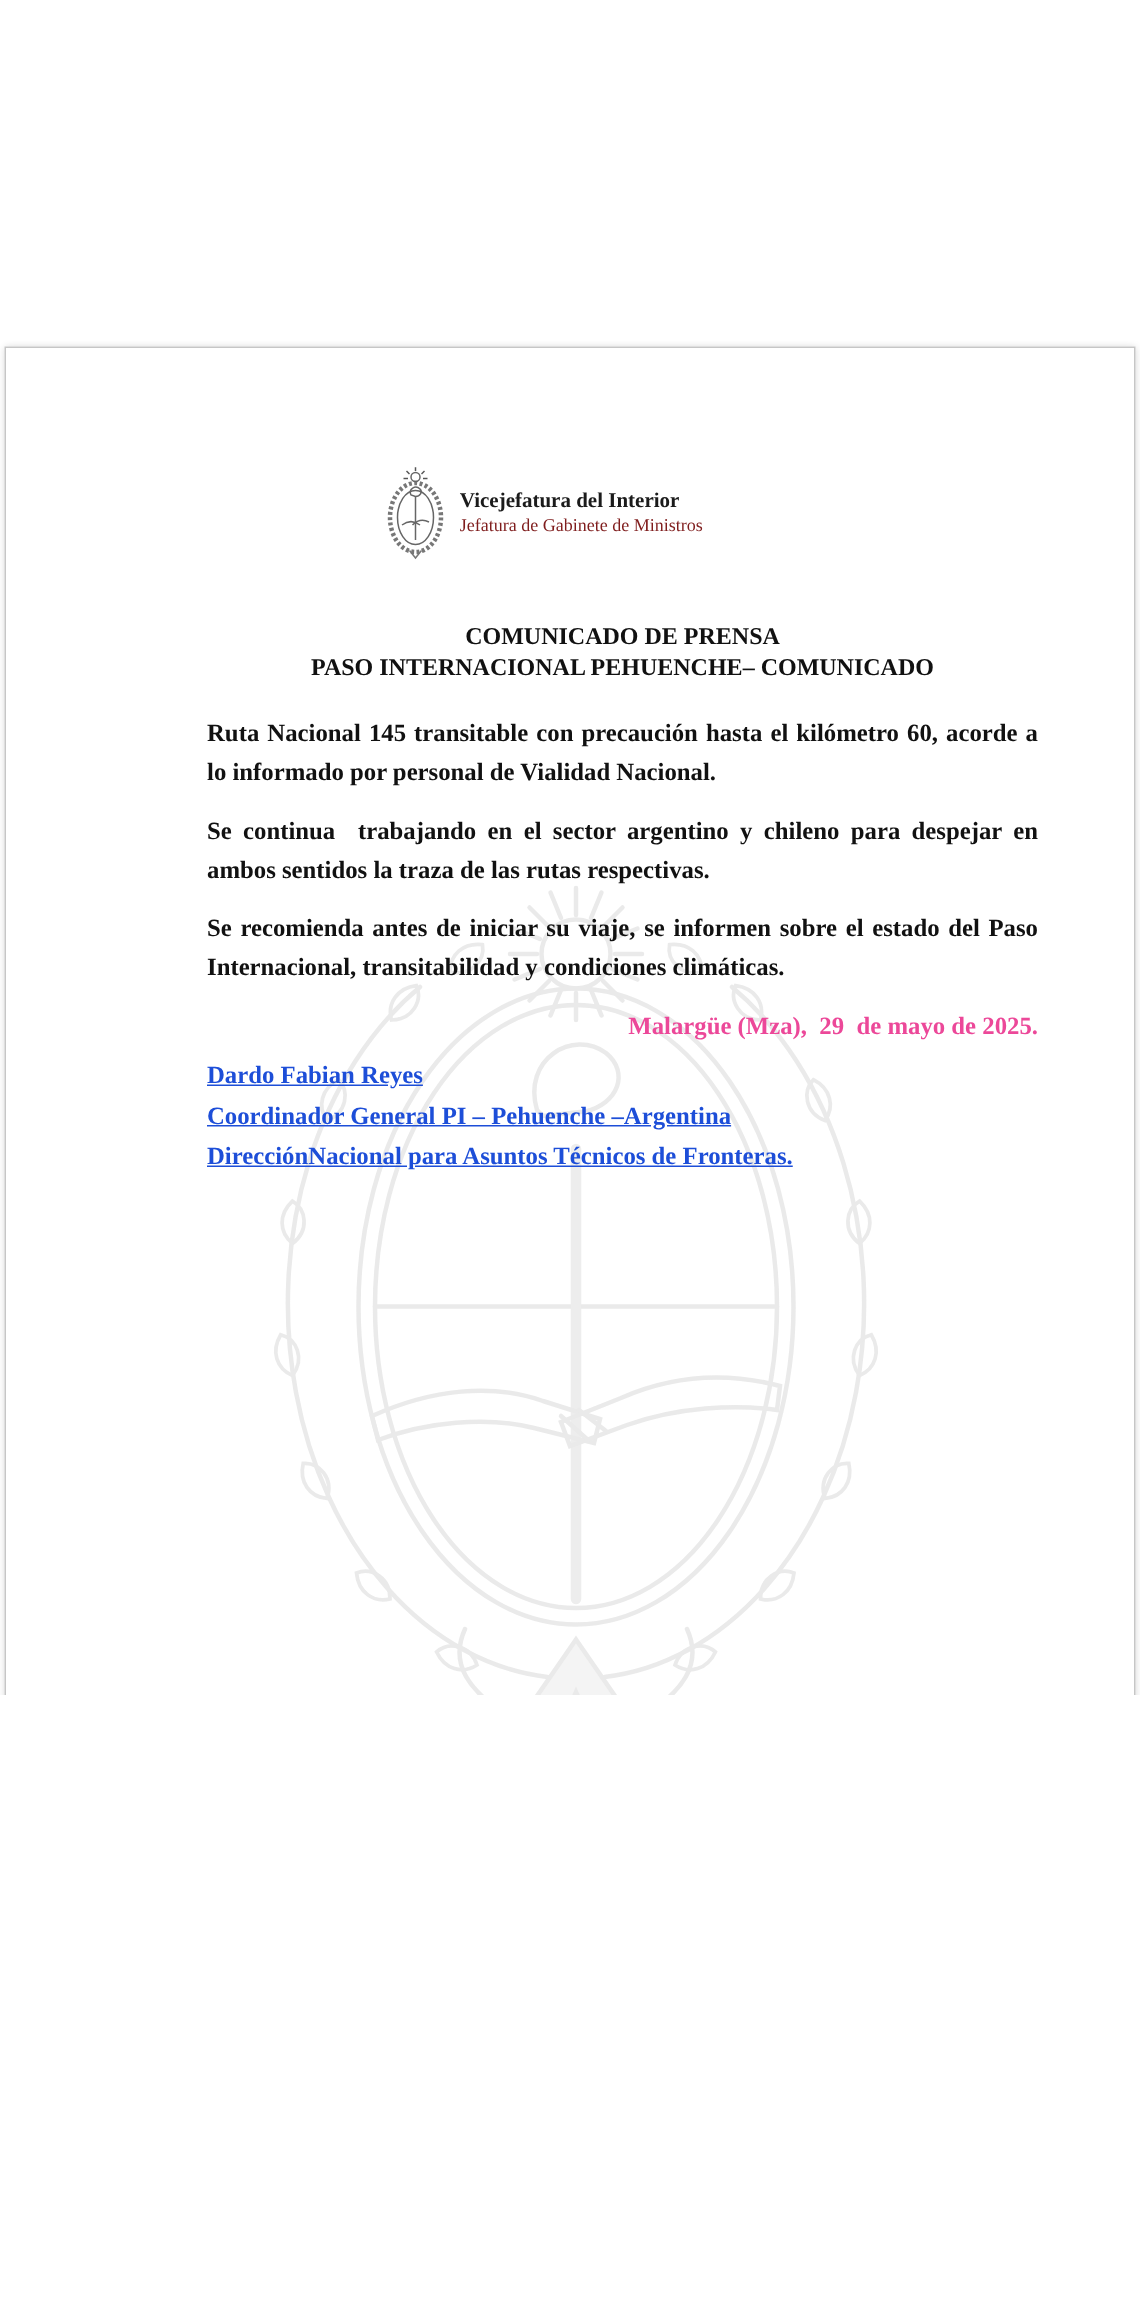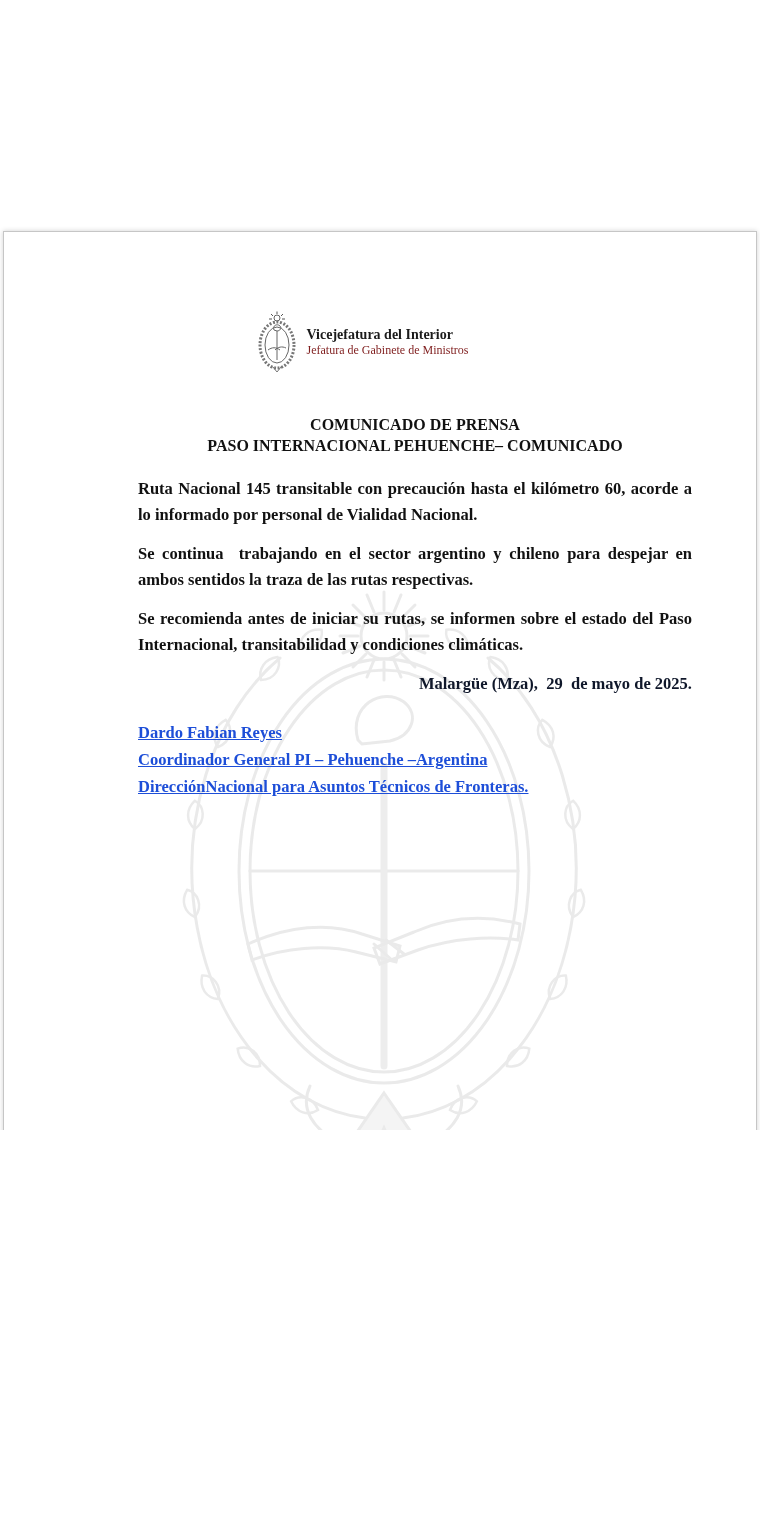--- a/index.html
+++ b/index.html
@@ -14,21 +14,21 @@
   .logo{width:50px;height:64px;flex:0 0 auto;}
   .header-text{margin-left:5px;}
   .org-name{font-weight:bold;font-size:14px;line-height:17px;color:#1b1b1b;}
   .org-subtitle{font-size:12px;line-height:15px;color:#7f1d1d;}
   .bodycol{position:relative;padding:0 64px 0 134px;}
   .title{margin-top:40px;text-align:center;font-weight:bold;font-size:16px;line-height:21px;
          color:#111;}
   .paras{margin-top:20px;}
   .para{margin:0 0 13px 0;font-weight:bold;font-size:16.5px;line-height:26px;color:#111;
         text-align:justify;white-space:pre-wrap;}
-  .dateline{margin:7px 0 22px 0;font-weight:bold;font-size:16.5px;line-height:26px;color:#0f172a;
+  .dateline{margin:7px 0 6px 0;font-weight:bold;font-size:16.5px;line-height:26px;color:#ec4899;
             text-align:right;white-space:pre-wrap;}
   .signature{font-weight:bold;font-size:16.5px;line-height:27px;color:#1d4ed8;}
   .sig-line{text-decoration:underline;}
   .footer{position:absolute;left:30px;right:28px;top:1008px;}
   .footer-rule{height:2px;background:#454c58;}
   .footer-text{margin-top:10px;text-align:center;font-size:17px;color:#4a5264;}
 </style>
 </head>
 <body>
 
@@ -122,21 +122,21 @@
 
     <div class="bodycol">
       <div class="title">
         <div>COMUNICADO DE PRENSA</div>
         <div>PASO INTERNACIONAL PEHUENCHE– COMUNICADO</div>
       </div>
 
       <div class="paras">
         <p class="para">Ruta Nacional 145 transitable con precaución hasta el kilómetro 60, acorde a lo informado por personal de Vialidad Nacional.</p>
         <p class="para">Se continua  trabajando en el sector argentino y chileno para despejar en ambos sentidos la traza de las rutas respectivas.</p>
-        <p class="para">Se recomienda antes de iniciar su rutas, se informen sobre el estado del Paso Internacional, transitabilidad y condiciones climáticas.</p>
+        <p class="para">Se recomienda antes de iniciar su viaje, se informen sobre el estado del Paso Internacional, transitabilidad y condiciones climáticas.</p>
       </div>
 
       <p class="dateline">Malargüe (Mza),  29  de mayo de 2025.</p>
 
       <div class="signature">
         <div class="sig-line">Dardo Fabian Reyes</div>
         <div class="sig-line">Coordinador General PI – Pehuenche –Argentina</div>
         <div class="sig-line">DirecciónNacional para Asuntos Técnicos de Fronteras.</div>
       </div>
     </div>

